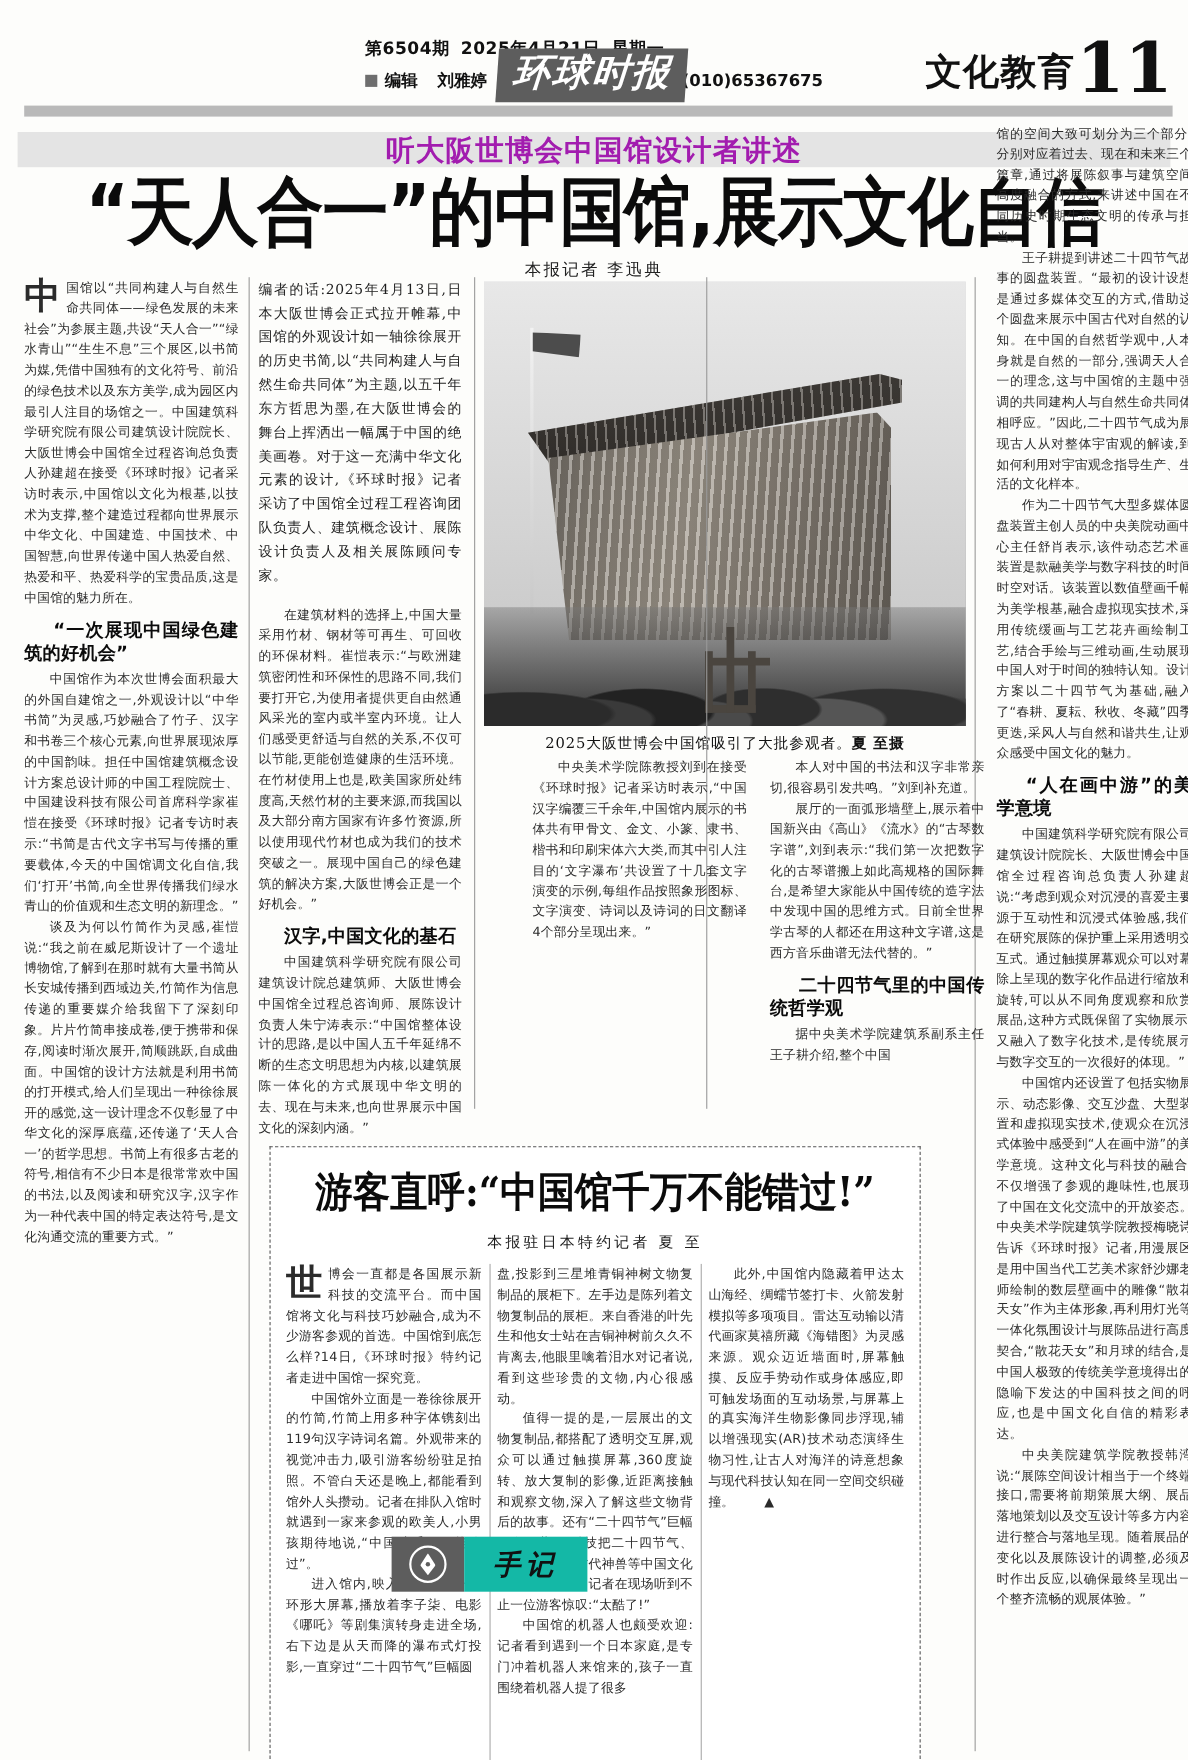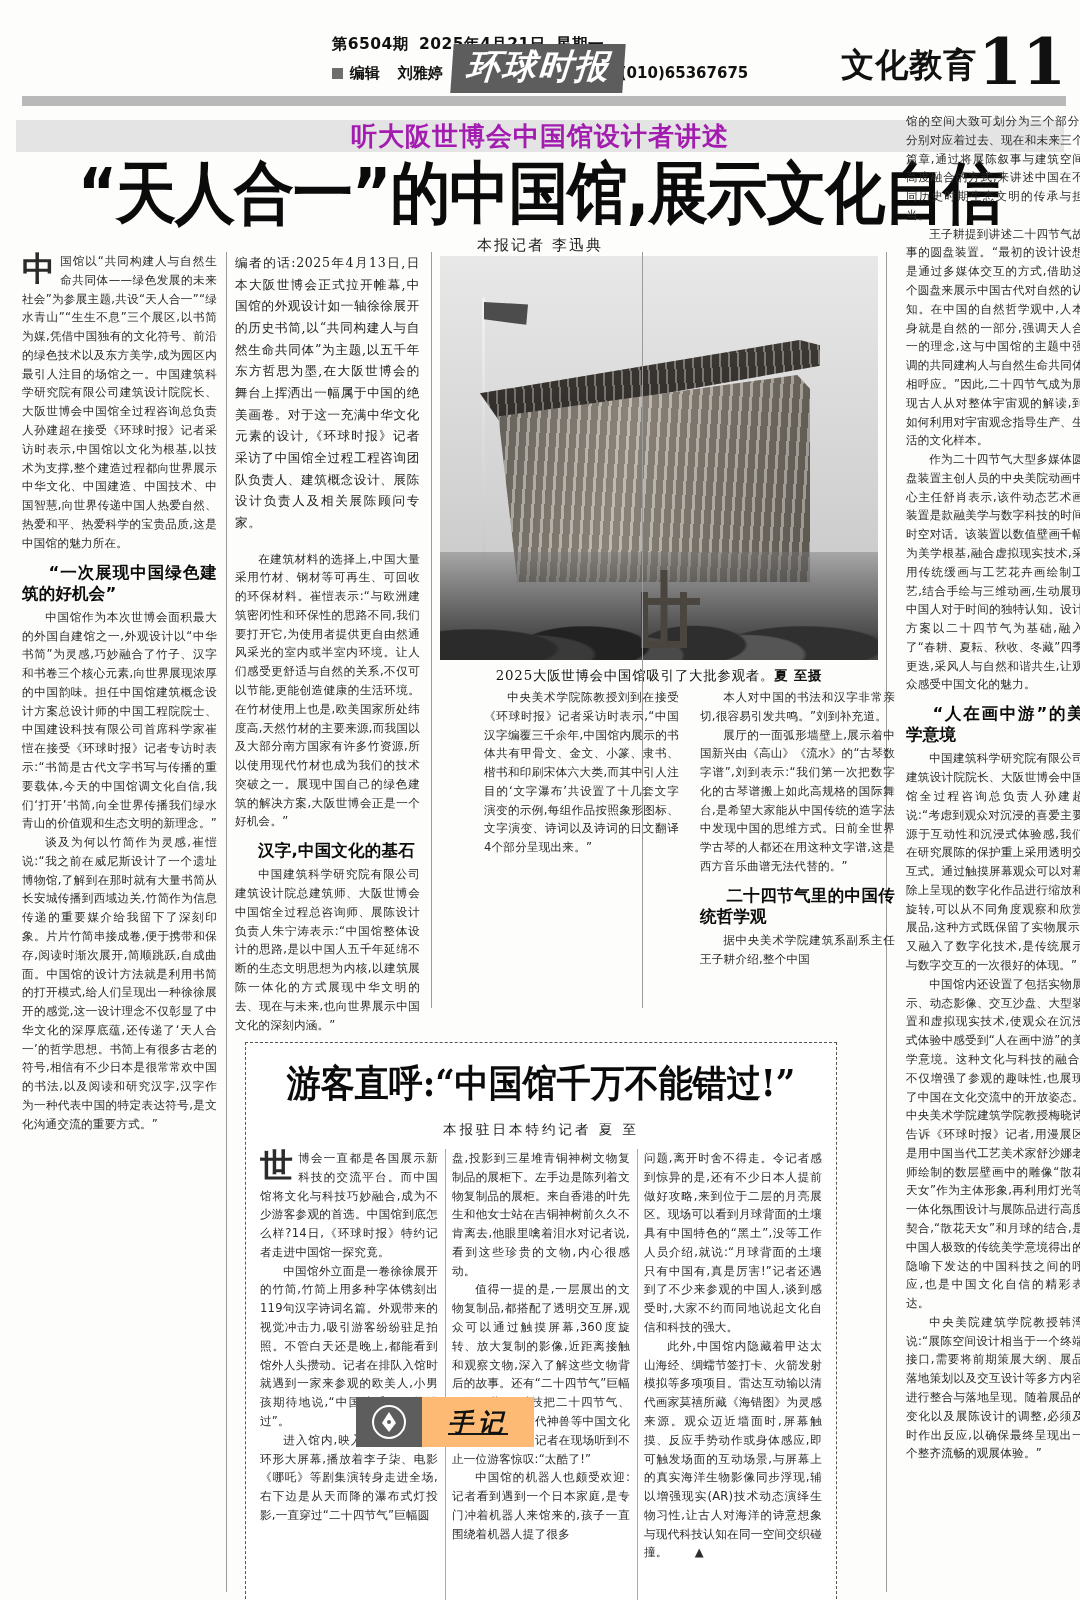--- a/index.html
+++ b/index.html
@@ -240,22 +240,22 @@
   .bvline { position:absolute; top:0; width:1px; height:470px; background:#aaa; }
 
   
   .shouji {
     position:absolute; left:96px; top:248px;
     width:178px; height:50px; display:flex; align-items:center;
     z-index:5;
   }
   .sj-dark { width:66px; height:50px; background:#5d5d5d;
     display:flex; align-items:center; justify-content:center; }
-  .sj-light { flex:1; height:50px; background:#fdba74;
-    display:flex; align-items:center; justify-content:center;text-decoration:underline; }
+  .sj-light { flex:1; height:50px; background:#14b8a6;
+    display:flex; align-items:center; justify-content:center; }
   .sj-text {
     font-family:"DejaVu Serif", serif; font-weight:bold;
     font-size:25px; font-style:italic; letter-spacing:5px; color:#111;
   }
   .nib { position:relative; width:34px; height:34px; border:2.5px solid #fff;
     border-radius:50%; display:flex; align-items:center; justify-content:center; }
   .nib::before { content:""; position:absolute; width:14px; height:20px;
     background:#fff; clip-path:polygon(50% 0, 100% 55%, 50% 100%, 0 55%); }
   .nib::after { content:""; position:absolute; width:4px; height:4px;
     background:#5d5d5d; border-radius:50%; top:13px; }
@@ -383,21 +383,20 @@
         <p>进入馆内,映入眼帘的是一面环形大屏幕,播放着李子柒、电影《哪吒》等剧集演转身走进全场,右下边是从天而降的瀑布式灯投影,一直穿过“二十四节气”巨幅圆</p>
       </div>
 
       <div class="bcol b2">
         <p style="text-indent:0;">盘,投影到三星堆青铜神树文物复制品的展柜下。左手边是陈列着文物复制品的展柜。来自香港的叶先生和他女士站在吉铜神树前久久不肯离去,他眼里噙着泪水对记者说,看到这些珍贵的文物,内心很感动。</p>
         <p>值得一提的是,一层展出的文物复制品,都搭配了透明交互屏,观众可以通过触摸屏幕,360度旋转、放大复制的影像,近距离接触和观察文物,深入了解这些文物背后的故事。还有“二十四节气”巨幅圆盘屏幕,用科技把二十四节气、二十八星宿、古代神兽等中国文化元素串联起来。记者在现场听到不止一位游客惊叹:“太酷了!”</p>
         <p>中国馆的机器人也颇受欢迎:记者看到遇到一个日本家庭,是专门冲着机器人来馆来的,孩子一直围绕着机器人提了很多</p>
       </div>
 
       <div class="bcol b3">
-        <p style="text-indent:0;">问题,离开时舍不得走。令记者感到惊异的是,还有不少日本人提前做好攻略,来到位于二层的月亮展区。现场可以看到月球背面的土壤具有中国特色的“黑土”,没等工作人员介绍,就说:“月球背面的土壤只有中国有,真是厉害!”记者还遇到了不少来参观的中国人,谈到感受时,大家不约而同地说起文化自信和科技的强大。</p>
         <p><span>此外,中国馆内隐藏着甲达太山海经、绸蠕节签打卡、火箭发射模拟等多项项目。雷达互动输以清代画家莫禧所藏《海错图》为灵感来源。观众迈近墙面时,屏幕触摸、反应手势动作或身体感应,即可触发场面的互动场景,与屏幕上的真实海洋生物影像同步浮现,辅以增强现实(AR)技术动态演绎生物习性,让古人对海洋的诗意想象与现代科技认知在同一空间交织碰撞。</span><span class="endmark">▲</span></p>
       </div>
 
       <div class="shouji">
         <div class="sj-dark">
           <div class="nib"></div>
         </div>
         <div class="sj-light">
           <div class="sj-text">手记</div>
         </div>

